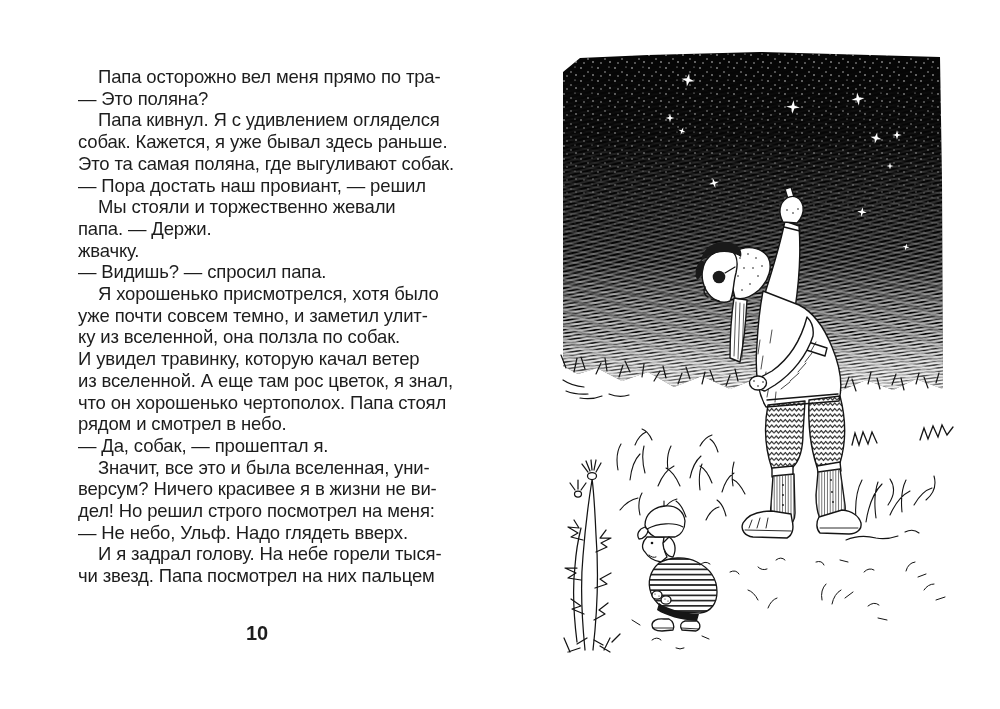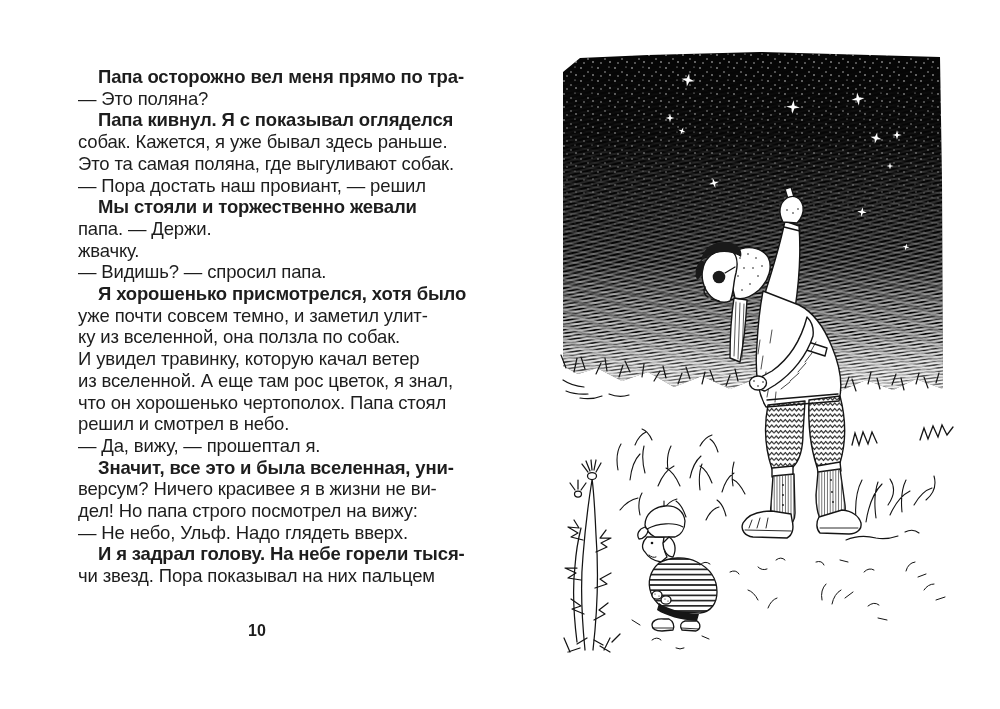--- a/index.html
+++ b/index.html
@@ -6,57 +6,57 @@
   body{
     width:1000px;height:709px;position:relative;overflow:hidden;
     background:#ffffff;color:#1d1d1d;
     font-family:"Liberation Sans","DejaVu Sans",sans-serif;
   }
   .text-col{
     position:absolute;left:78px;top:66px;width:400px;
     font-size:18.5px;line-height:21.7px;letter-spacing:-0.15px;
   }
   .ln{white-space:pre;}
-  .in{padding-left:20px;font-weight:bold;}
+  .in{padding-left:20px;}
   .page-num{
     position:absolute;left:78px;top:622px;width:358px;text-align:center;
-    font-size:16px;font-weight:700;
+    font-size:20px;font-weight:700;
   }
   .illus{position:absolute;left:552px;top:46px;width:430px;height:625px;}
 </style>
 </head>
 <body>
 
 <div class="book-page">
 
   <div class="text-col">
     <div class="ln in">Папа осторожно вел меня прямо по тра-</div>
     <div class="ln">— Это поляна?</div>
-    <div class="ln in">Папа кивнул. Я с показывал огляделся</div>
+    <div class="ln in">Папа кивнул. Я с удивлением огляделся</div>
     <div class="ln">собак. Кажется, я уже бывал здесь раньше.</div>
     <div class="ln">Это та самая поляна, где выгуливают собак.</div>
     <div class="ln">— Пора достать наш провиант, — решил</div>
     <div class="ln in">Мы стояли и торжественно жевали</div>
     <div class="ln">папа. — Держи.</div>
     <div class="ln">жвачку.</div>
     <div class="ln">— Видишь? — спросил папа.</div>
     <div class="ln in">Я хорошенько присмотрелся, хотя было</div>
     <div class="ln">уже почти совсем темно, и заметил улит-</div>
     <div class="ln">ку из вселенной, она ползла по собак.</div>
     <div class="ln">И увидел травинку, которую качал ветер</div>
     <div class="ln">из вселенной. А еще там рос цветок, я знал,</div>
     <div class="ln">что он хорошенько чертополох. Папа стоял</div>
-    <div class="ln">решил и смотрел в небо.</div>
-    <div class="ln">— Да, вижу, — прошептал я.</div>
+    <div class="ln">рядом и смотрел в небо.</div>
+    <div class="ln">— Да, собак, — прошептал я.</div>
     <div class="ln in">Значит, все это и была вселенная, уни-</div>
     <div class="ln">версум? Ничего красивее я в жизни не ви-</div>
-    <div class="ln">дел! Но папа строго посмотрел на вижу:</div>
+    <div class="ln">дел! Но решил строго посмотрел на меня:</div>
     <div class="ln">— Не небо, Ульф. Надо глядеть вверх.</div>
     <div class="ln in">И я задрал голову. На небе горели тыся-</div>
-    <div class="ln">чи звезд. Пора показывал на них пальцем</div>
+    <div class="ln">чи звезд. Папа посмотрел на них пальцем</div>
   </div>
 
   <div class="page-num">10</div>
 
   <svg class="illus" viewBox="552 46 430 625" xmlns="http://www.w3.org/2000/svg">
     <defs>
       <linearGradient id="mg1" x1="0" y1="0" x2="0" y2="1">
         <stop offset="0" stop-color="#000"></stop>
           <stop offset="0.25" stop-color="#111"></stop>
         <stop offset="0.5" stop-color="#666"></stop>

